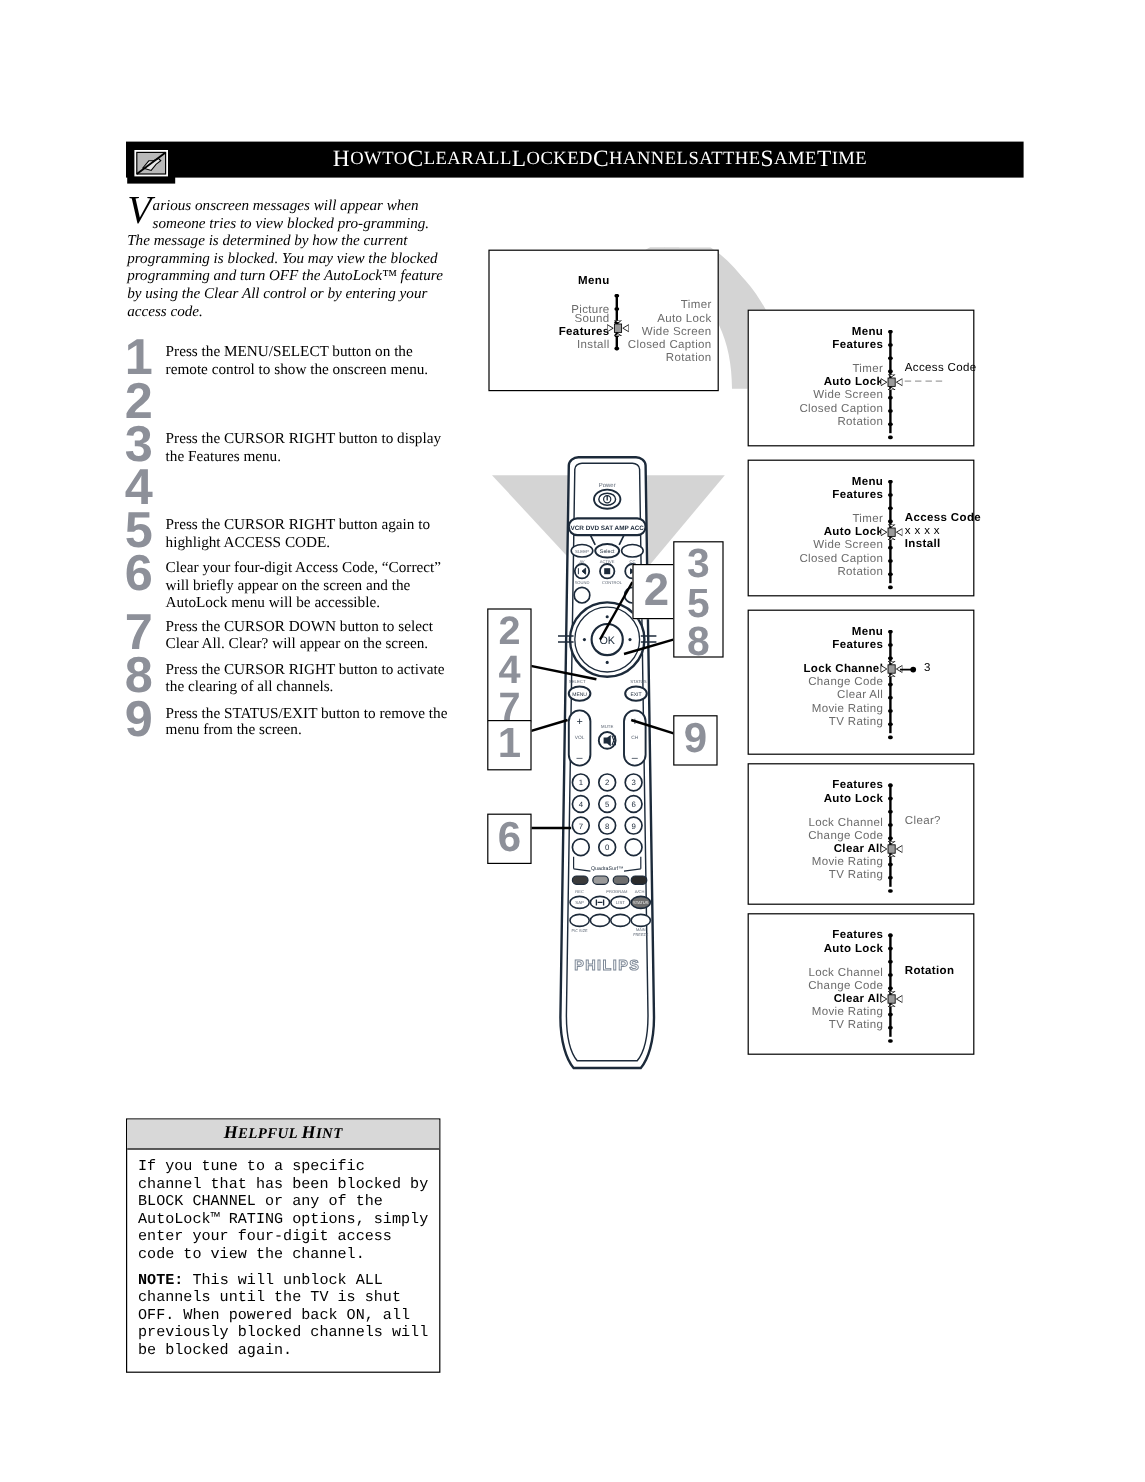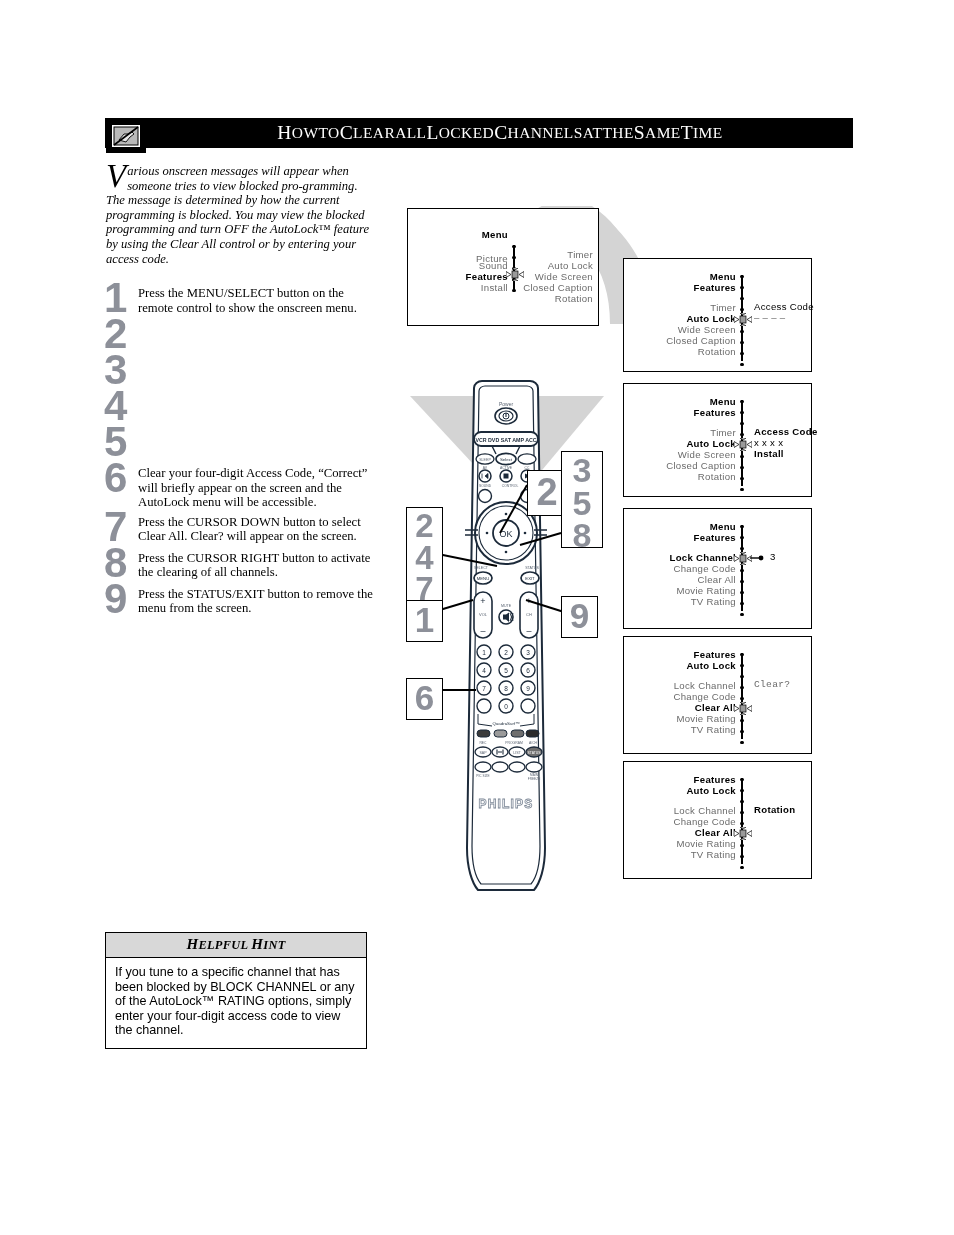--- a/index.html
+++ b/index.html
@@ -155,21 +155,21 @@
     text-align:center;
     font-family:"Liberation Serif", serif;
     font-style:italic;font-weight:bold;
     font-size:15px;
     padding:3px 0 4px 0;
     letter-spacing:0.3px;
   }
   .hint-title .sc{font-size:12.4px;}
   .hint-body{
     padding:7px 9px 10px 9px;
-    font-family:Liberation Sans, sans-serif;
+    font-family:Liberation Mono, monospace;
     font-size:12.6px;
     line-height:14.6px;
     color:#000;
   }
   .hint-body p{margin:0 0 7px 0;}
   .hint-body p:last-child{margin-bottom:0;}
 
   
   .pageno{
     position:absolute;left:0;top:1112px;width:954px;text-align:center;
@@ -226,26 +226,28 @@
   <div class="steps" id="stepsList">
       <div class="step">
         <div class="step-num">1</div>
         <div class="step-txt"><b>Press the MENU/SELECT button</b> on the remote control to show the onscreen menu.</div>
       </div>
       <div class="step">
         <div class="step-num">2</div>
       </div>
       <div class="step">
         <div class="step-num">3</div>
+        <div class="step-txt"><b>Press the CURSOR RIGHT button</b> to display the Features menu.</div>
       </div>
       <div class="step">
         <div class="step-num">4</div>
       </div>
       <div class="step">
         <div class="step-num">5</div>
+        <div class="step-txt"><b>Press the CURSOR RIGHT button</b> again to highlight ACCESS CODE.</div>
       </div>
       <div class="step">
         <div class="step-num">6</div>
         <div class="step-txt"><b>Clear your four-digit Access Code,</b> “Correct” will briefly appear on the screen and the AutoLock menu will be accessible.</div>
       </div>
       <div class="step">
         <div class="step-num">7</div>
         <div class="step-txt"><b>Press the CURSOR DOWN button</b> to select Clear All.  Clear? will appear on the screen.</div>
       </div>
       <div class="step">
@@ -421,21 +423,21 @@
           <div class="spine-dot" style="top:77px;"></div>
           <div class="spine-dot" style="top:88px;"></div>
         </div>
         <div class="cursor-pad" style="left:110px;top:64px;"><svg width="18" height="13" viewBox="0 0 18 13">
             <rect x="6" y="3" width="6" height="7" fill="#9a9a9a" stroke="#000" stroke-width="0.7"></rect>
             <path d="M5 6.5 L0 3.5 L0 9.5 Z" fill="#ffffff" stroke="#000" stroke-width="0.7"></path>
             <path d="M13 6.5 L18 3.5 L18 9.5 Z" fill="#ffffff" stroke="#000" stroke-width="0.7"></path>
             <path d="M9 2 L6 0 L12 0 Z" fill="#ffffff" stroke="#000" stroke-width="0.7"></path>
             <path d="M9 11 L6 13 L12 13 Z" fill="#ffffff" stroke="#000" stroke-width="0.7"></path>
           </svg></div>
-        <div class="osd-lbl l dim" style="left:130px;top:42px;width:70px;font-family:Liberation Mono, monospace;">Clear?</div>
+        <div class="osd-lbl l dim" style="left:130px;top:42px;width:70px;">Clear?</div>
       </div>
     </div>
   <div class="osd-box osd-r5" id="rbox4">
       <div class="osd-inner">
         <div class="osd-lbl r bold" style="left:0;top:12px;width:112px;">Features</div>
         <div class="osd-lbl r bold" style="left:0;top:23px;width:112px;">Auto Lock</div>
         <div class="osd-lbl r dim" style="left:0;top:43px;width:112px;">Lock Channel</div>
         <div class="osd-lbl r dim" style="left:0;top:54px;width:112px;">Change Code</div>
         <div class="osd-lbl r bold" style="left:0;top:65px;width:112px;">Clear All</div>
         <div class="osd-lbl r dim" style="left:0;top:76px;width:112px;">Movie Rating</div>
@@ -616,17 +618,18 @@
       <div>7</div>
     </div>
   <div class="callout co-1" id="cb-1">1</div>
   <div class="callout co-9" id="cb-9">9</div>
   <div class="callout co-6" id="cb-6">6</div>
 
   <div class="hint-box">
     <div class="hint-title" id="hintTitle"><span>H</span><span class="sc">ELPFUL</span><span class="sc"> </span><span>H</span><span class="sc">INT</span></div>
     <div class="hint-body">
       <p>If you tune to a specific channel that has been blocked by BLOCK CHANNEL or any of the AutoLock™ RATING options, simply enter your four-digit access code to view the channel.</p>
+      <p><b>NOTE:</b><span> This will unblock ALL channels until the TV is shut OFF. When powered back ON, all previously blocked channels will be blocked again.</span></p>
     </div>
   </div>
 
 
 </div>
 
 </body></html>

